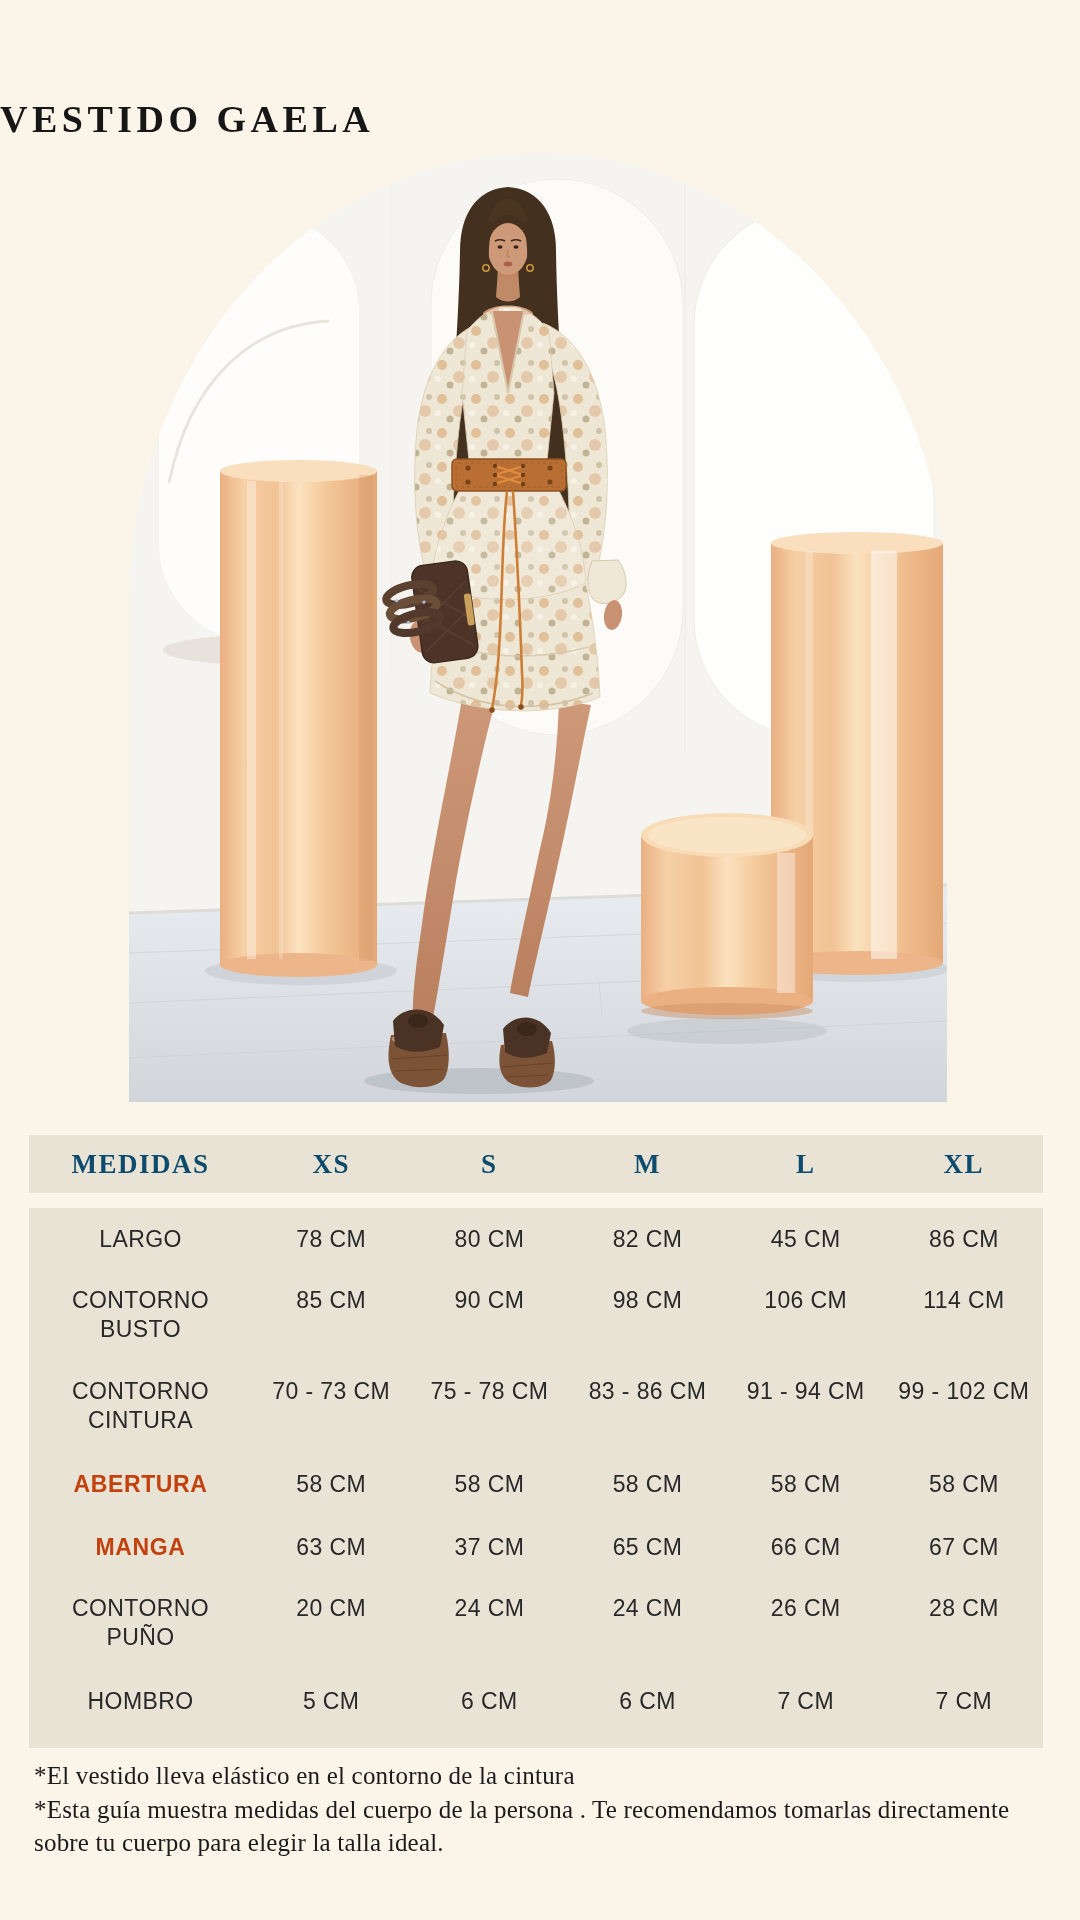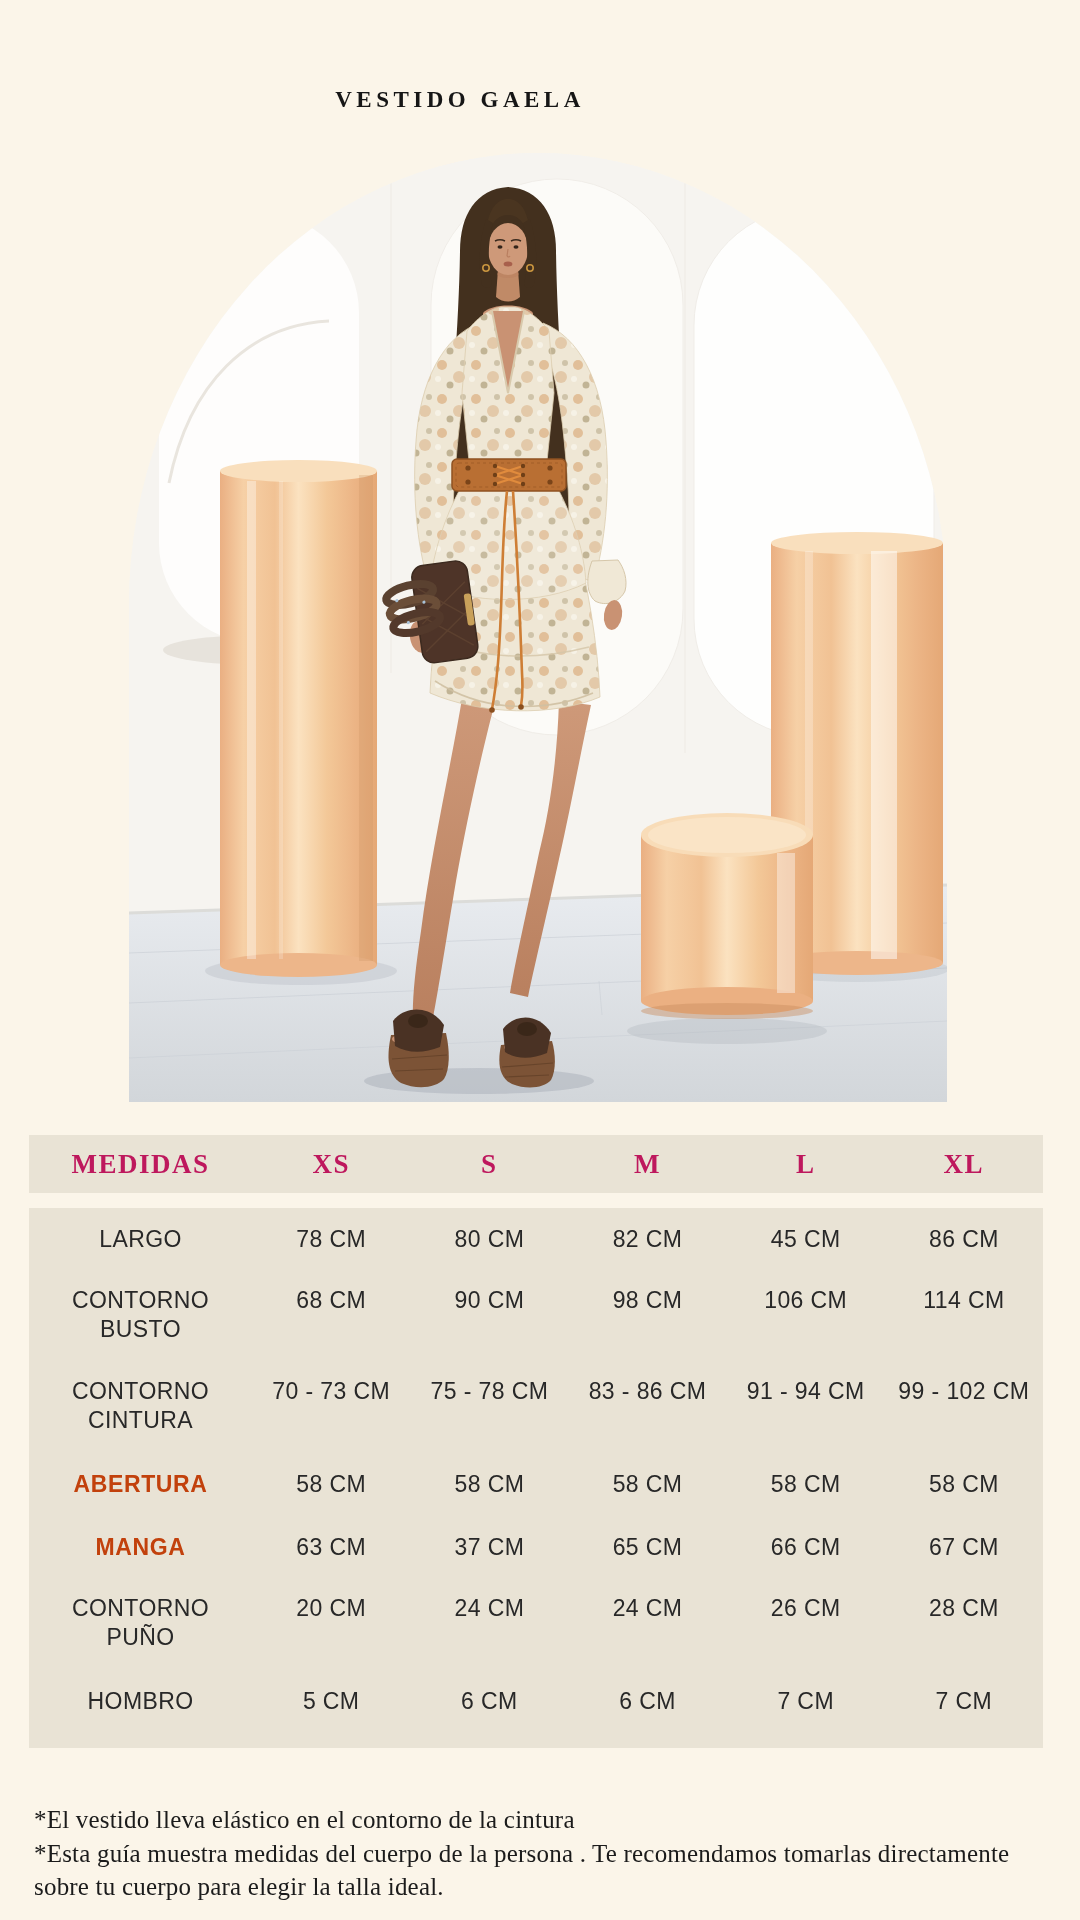--- a/index.html
+++ b/index.html
@@ -2,41 +2,41 @@
 <html style="--bg: #FBF5E9; --band: #E9E3D5; --ink: #161616; --body: #282828;"><head>
 <meta charset="utf-8">
 <style>
   :root{
     --bg:#FBF5E9; --band:#E9E3D5; --ink:#161616; --body:#282828;
   }
   html,body{margin:0;padding:0;}
   body{background:var(--bg);}
   .page{position:relative;width:1080px;height:1920px;background:var(--bg);overflow:hidden;
         font-family:"Liberation Sans",sans-serif;}
-  .title{position:absolute;top:72px;left:0;width:920px;text-align:center;
-         font-family:"Liberation Serif",serif;font-size:23px;font-weight:600;
+  .title{position:absolute;top:72px;left:0;width:920px;
+         font-family:"Liberation Serif",serif;font-size:38px;font-weight:600;
          letter-spacing:4.5px;color:var(--ink);}
   .photo{position:absolute;left:129px;top:153px;width:818px;height:949px;
          border-radius:409px 409px 0 0 / 452px 452px 0 0;overflow:hidden;background:#F6F4F0;}
   .photo svg{display:block;width:100%;height:100%;}
   .band{position:absolute;left:29px;width:1014px;background:var(--band);box-sizing:border-box;}
   .thead{top:1135px;height:58px;}
   .tbody{top:1208px;height:540px;padding-bottom:23px;}
   .trow,.hrow{display:grid;grid-template-columns:22% 15.6% 15.6% 15.6% 15.6% 15.6%;}
   .hrow{height:58px;align-items:center;}
   .hcell{text-align:center;font-family:"Liberation Serif",serif;font-weight:700;
-         font-size:27px;letter-spacing:1.5px;color:#be185d;}
+         font-size:27px;letter-spacing:1.5px;color:#0c4a6e;}
   .trow{height:63px;align-items:center;}
   .trow.two-line{height:91px;align-items:start;padding-top:15px;box-sizing:border-box;}
   .cell{text-align:center;font-size:23px;letter-spacing:0.4px;color:var(--body);line-height:29px;}
   .cell.label{max-width:170px;justify-self:center;}
   .cell.label.em{font-weight:700;letter-spacing:0.6px;color:#c2410c;}
   .notes{position:absolute;left:34px;top:1759px;width:1008px;
          font-family:"Liberation Serif",serif;font-size:25px;line-height:33.5px;
-         color:#1b1b1b;letter-spacing:0.2px;margin-top:44px;}
+         color:#1b1b1b;letter-spacing:0.2px;}
   .notes p{margin:0;}
 </style>
 </head>
 <body>
 
 <div class="page">
 
   <h1 class="title">VESTIDO GAELA</h1>
 
   <div class="photo">
@@ -227,21 +227,21 @@
       <div class="trow">
     <div class="cell label">LARGO</div>
   <div class="cell val">78 CM</div>
         <div class="cell val">80 CM</div>
         <div class="cell val">82 CM</div>
         <div class="cell val">45 CM</div>
         <div class="cell val">86 CM</div>
       </div>
       <div class="trow two-line">
     <div class="cell label">CONTORNO BUSTO</div>
-  <div class="cell val">68 CM</div>
+  <div class="cell val">85 CM</div>
         <div class="cell val">90 CM</div>
         <div class="cell val">98 CM</div>
         <div class="cell val">106 CM</div>
         <div class="cell val">114 CM</div>
       </div>
       <div class="trow two-line">
     <div class="cell label">CONTORNO CINTURA</div>
   <div class="cell val">70 - 73 CM</div>
         <div class="cell val">75 - 78 CM</div>
         <div class="cell val">83 - 86 CM</div>

